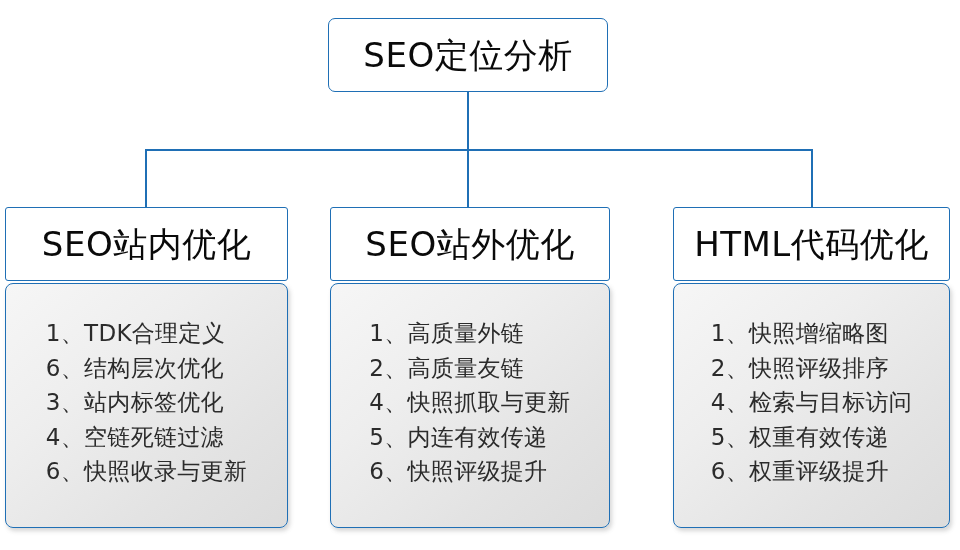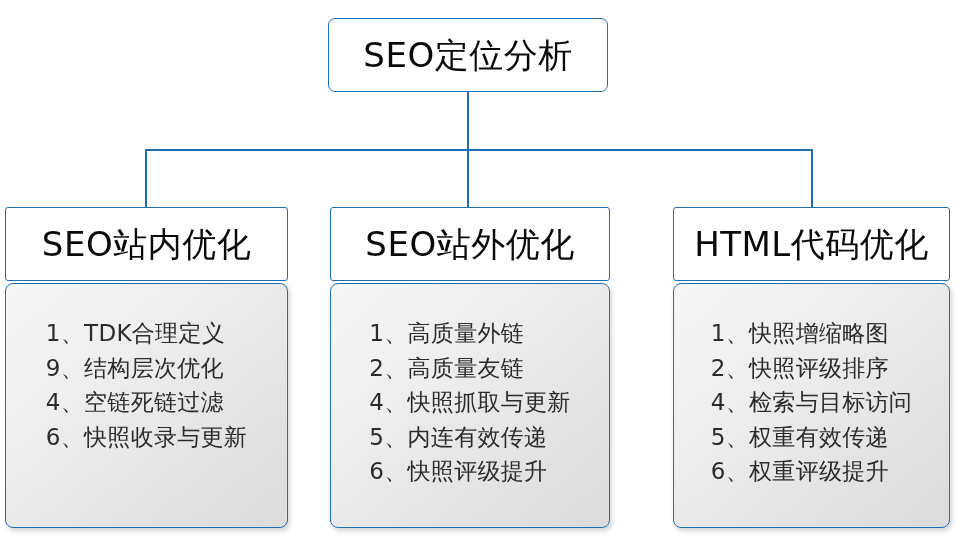--- a/index.html
+++ b/index.html
@@ -151,21 +151,22 @@
     <span class="root-title">SEO定位分析</span>
   </div>
 
   <div class="col col-1">
     <div class="col-head">
       <span class="col-head-title">SEO站内优化</span>
     </div>
     <div class="col-body">
       <ul class="item-list">
         <li class="item">1、TDK合理定义</li>
-        <li class="item">9、结构层次优化</li>
+        <li class="item">6、结构层次优化</li>
+        <li class="item">3、站内标签优化</li>
         <li class="item">4、空链死链过滤</li>
         <li class="item">6、快照收录与更新</li>
       </ul>
     </div>
   </div>
 
   <div class="col col-2">
     <div class="col-head">
       <span class="col-head-title">SEO站外优化</span>
     </div>

